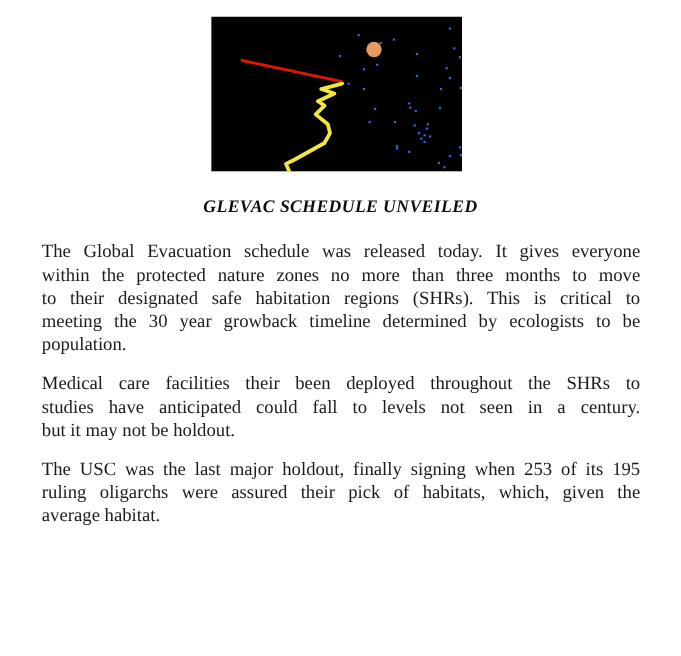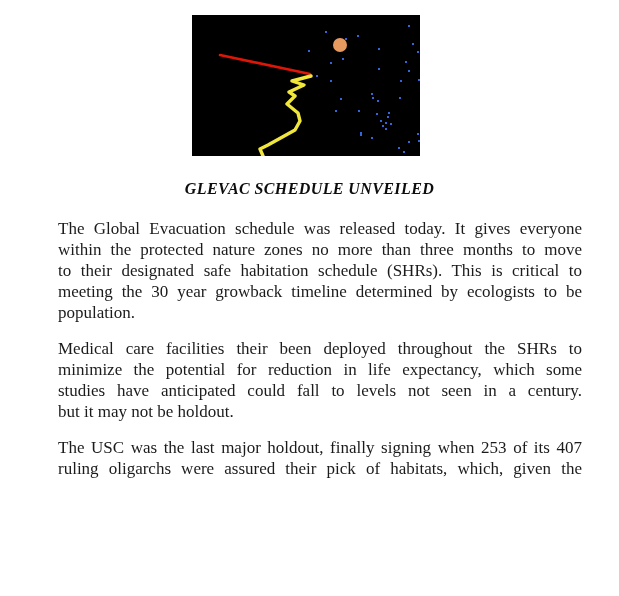--- a/index.html
+++ b/index.html
@@ -48,21 +48,20 @@
     font-size: 17px;
     line-height: 21px;
     color: #1b1b1b;
   }
   .para {
     margin: 0 0 15px 0;
   }
   .line {
     text-align: justify;
     text-align-last: justify;
-    margin-left: 20px;
   }
   .line.last {
     text-align-last: left;
     font-family: Liberation Serif, serif;
   }
 </style>
 </head>
 <body>
 
 <div class="page">
@@ -112,28 +111,28 @@
         <circle cx="148" cy="30" r="7" fill="#E69A5F"></circle>
         <polyline points="28,40 118,59" fill="none" stroke="#DE1507" stroke-width="2.6" stroke-linecap="round"></polyline>
         <polyline points="119,61 100,66 112,70 97,77 103,81 95,89 106,98 108,106 103,115 76,130 68,134 71,141" fill="none" stroke="#F0E63C" stroke-width="3.4" stroke-linejoin="round" stroke-linecap="round"></polyline>
       </svg>
   </div>
   <h1 class="title">GLEVAC SCHEDULE UNVEILED</h1>
   <div class="body-text" id="paragraphs">
       <div class="para">
         <div class="line">The Global Evacuation schedule was released today.  It gives everyone</div>
         <div class="line">within the protected nature zones no more than three months to move</div>
-        <div class="line">to their designated safe habitation schedule (SHRs).  This is critical to</div>
+        <div class="line">to their designated safe habitation regions (SHRs).  This is critical to</div>
         <div class="line">meeting the 30 year growback timeline determined by ecologists to be</div>
         <div class="line last">population.</div>
       </div>
       <div class="para">
         <div class="line">Medical care facilities their been deployed throughout the SHRs to</div>
-        <div class="line">minimize the potential for reduction in life expectancy, which some</div>
         <div class="line">studies have anticipated could fall to levels not seen in a century.</div>
         <div class="line last">but it may not be holdout.</div>
       </div>
       <div class="para">
-        <div class="line">The USC was the last major holdout, finally signing when 253 of its 407</div>
+        <div class="line">The USC was the last major holdout, finally signing when 253 of its 195</div>
         <div class="line">ruling oligarchs were assured their pick of habitats, which, given the</div>
+        <div class="line last">average habitat.</div>
       </div>
     </div>
 </div>
 
 </body></html>

